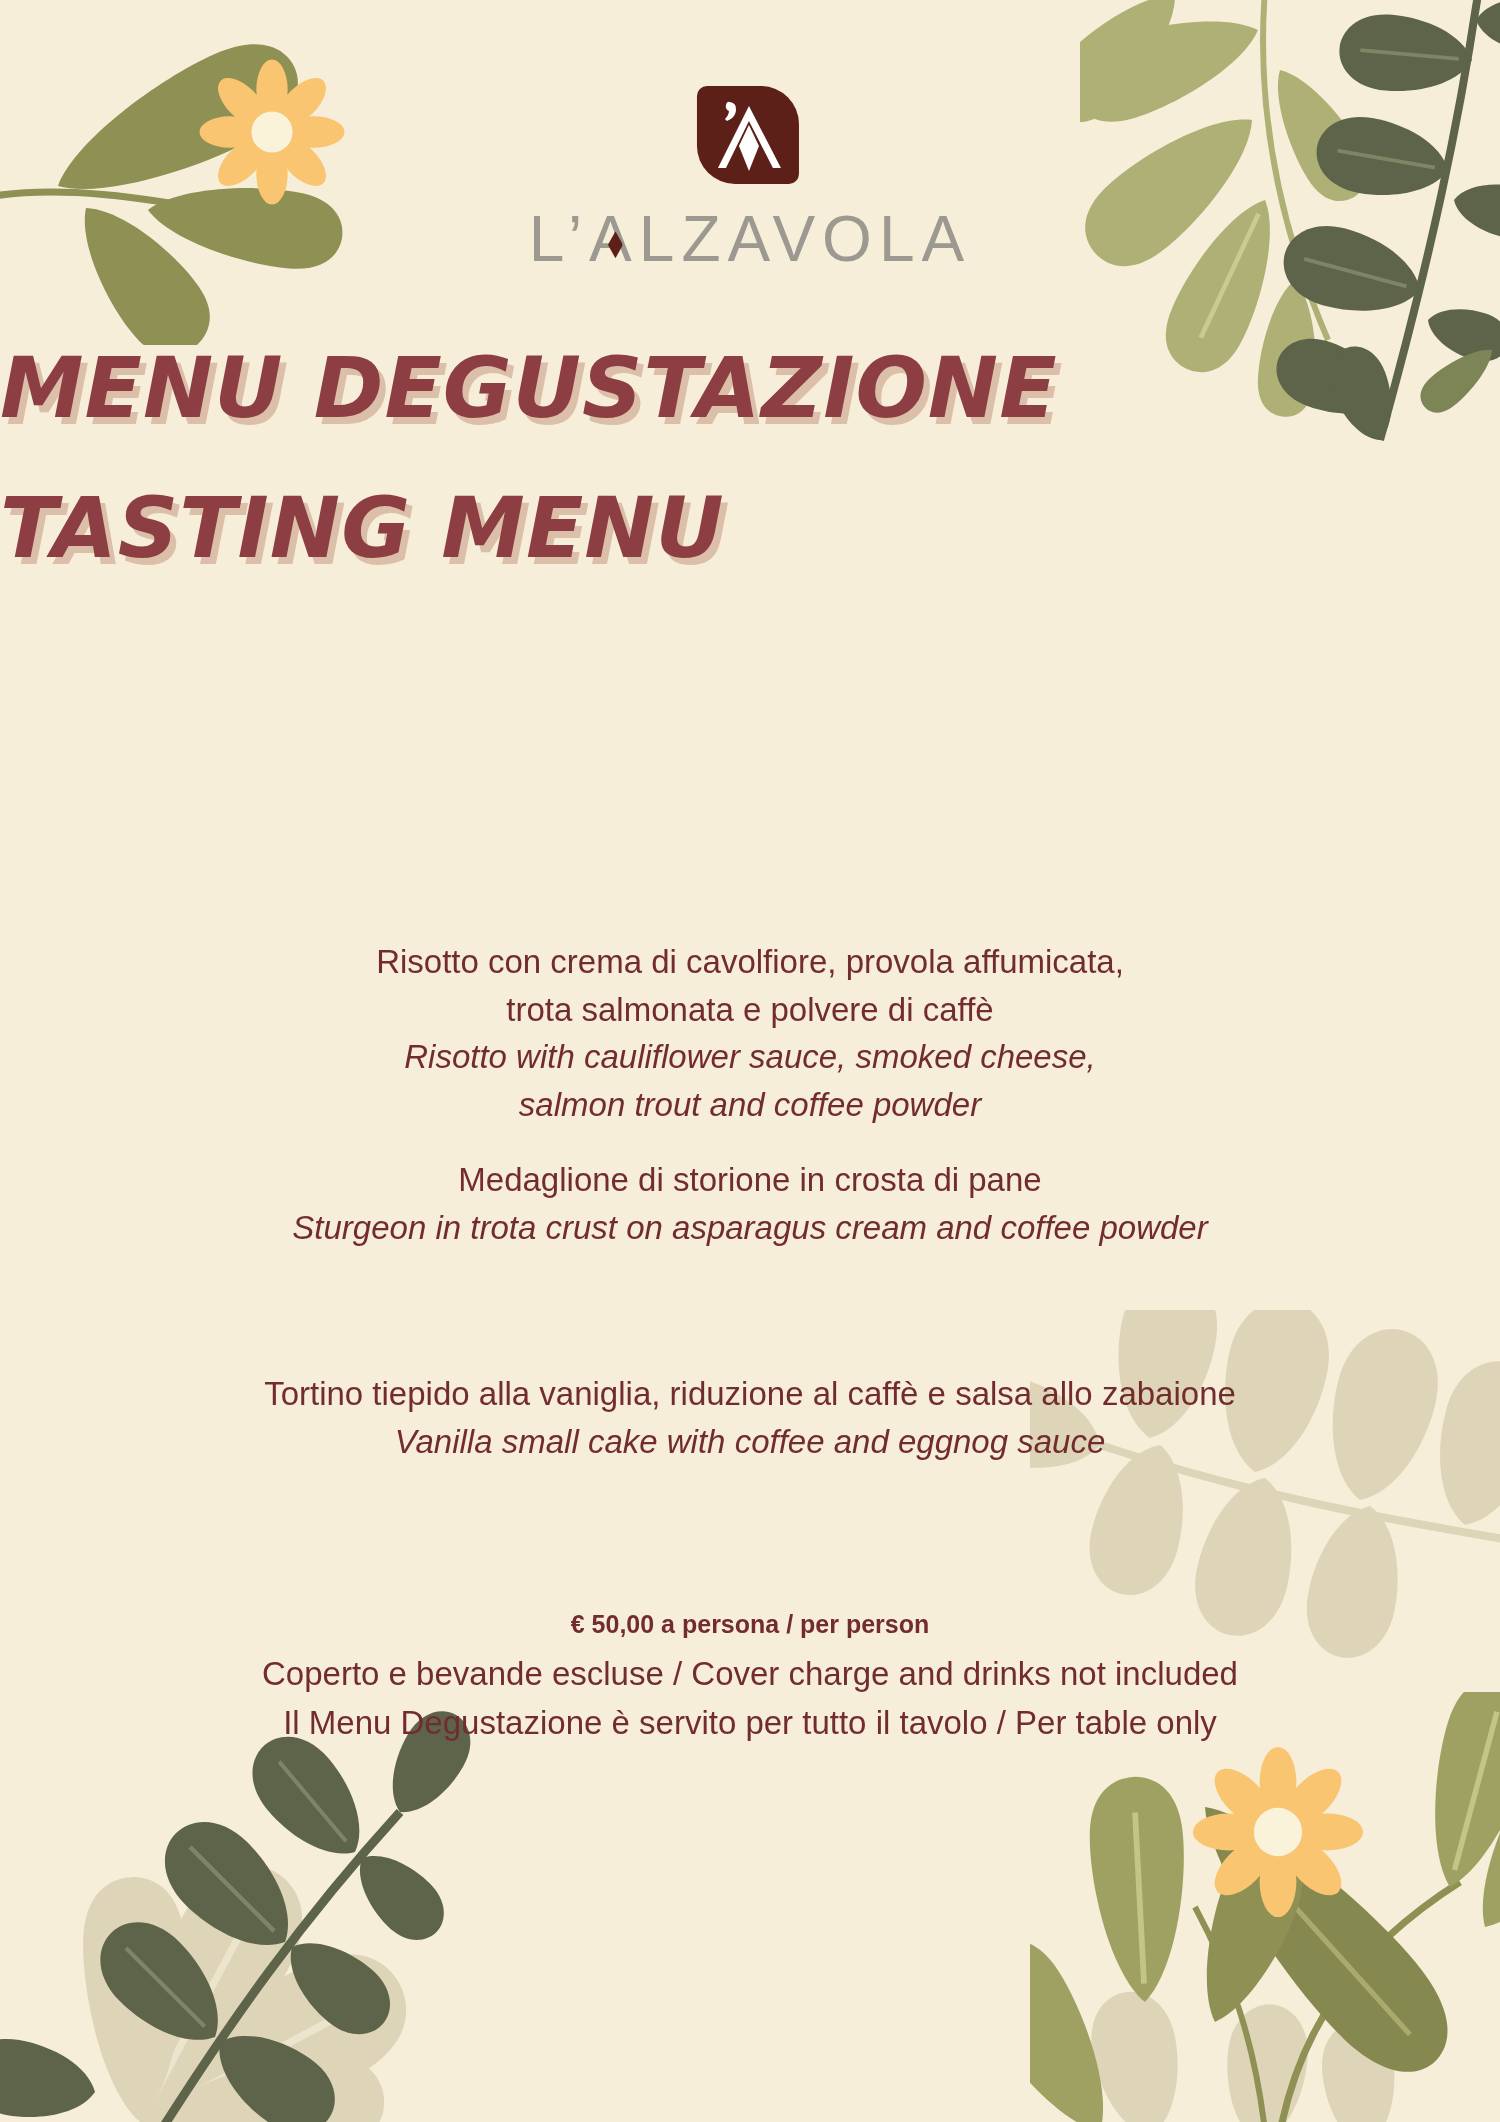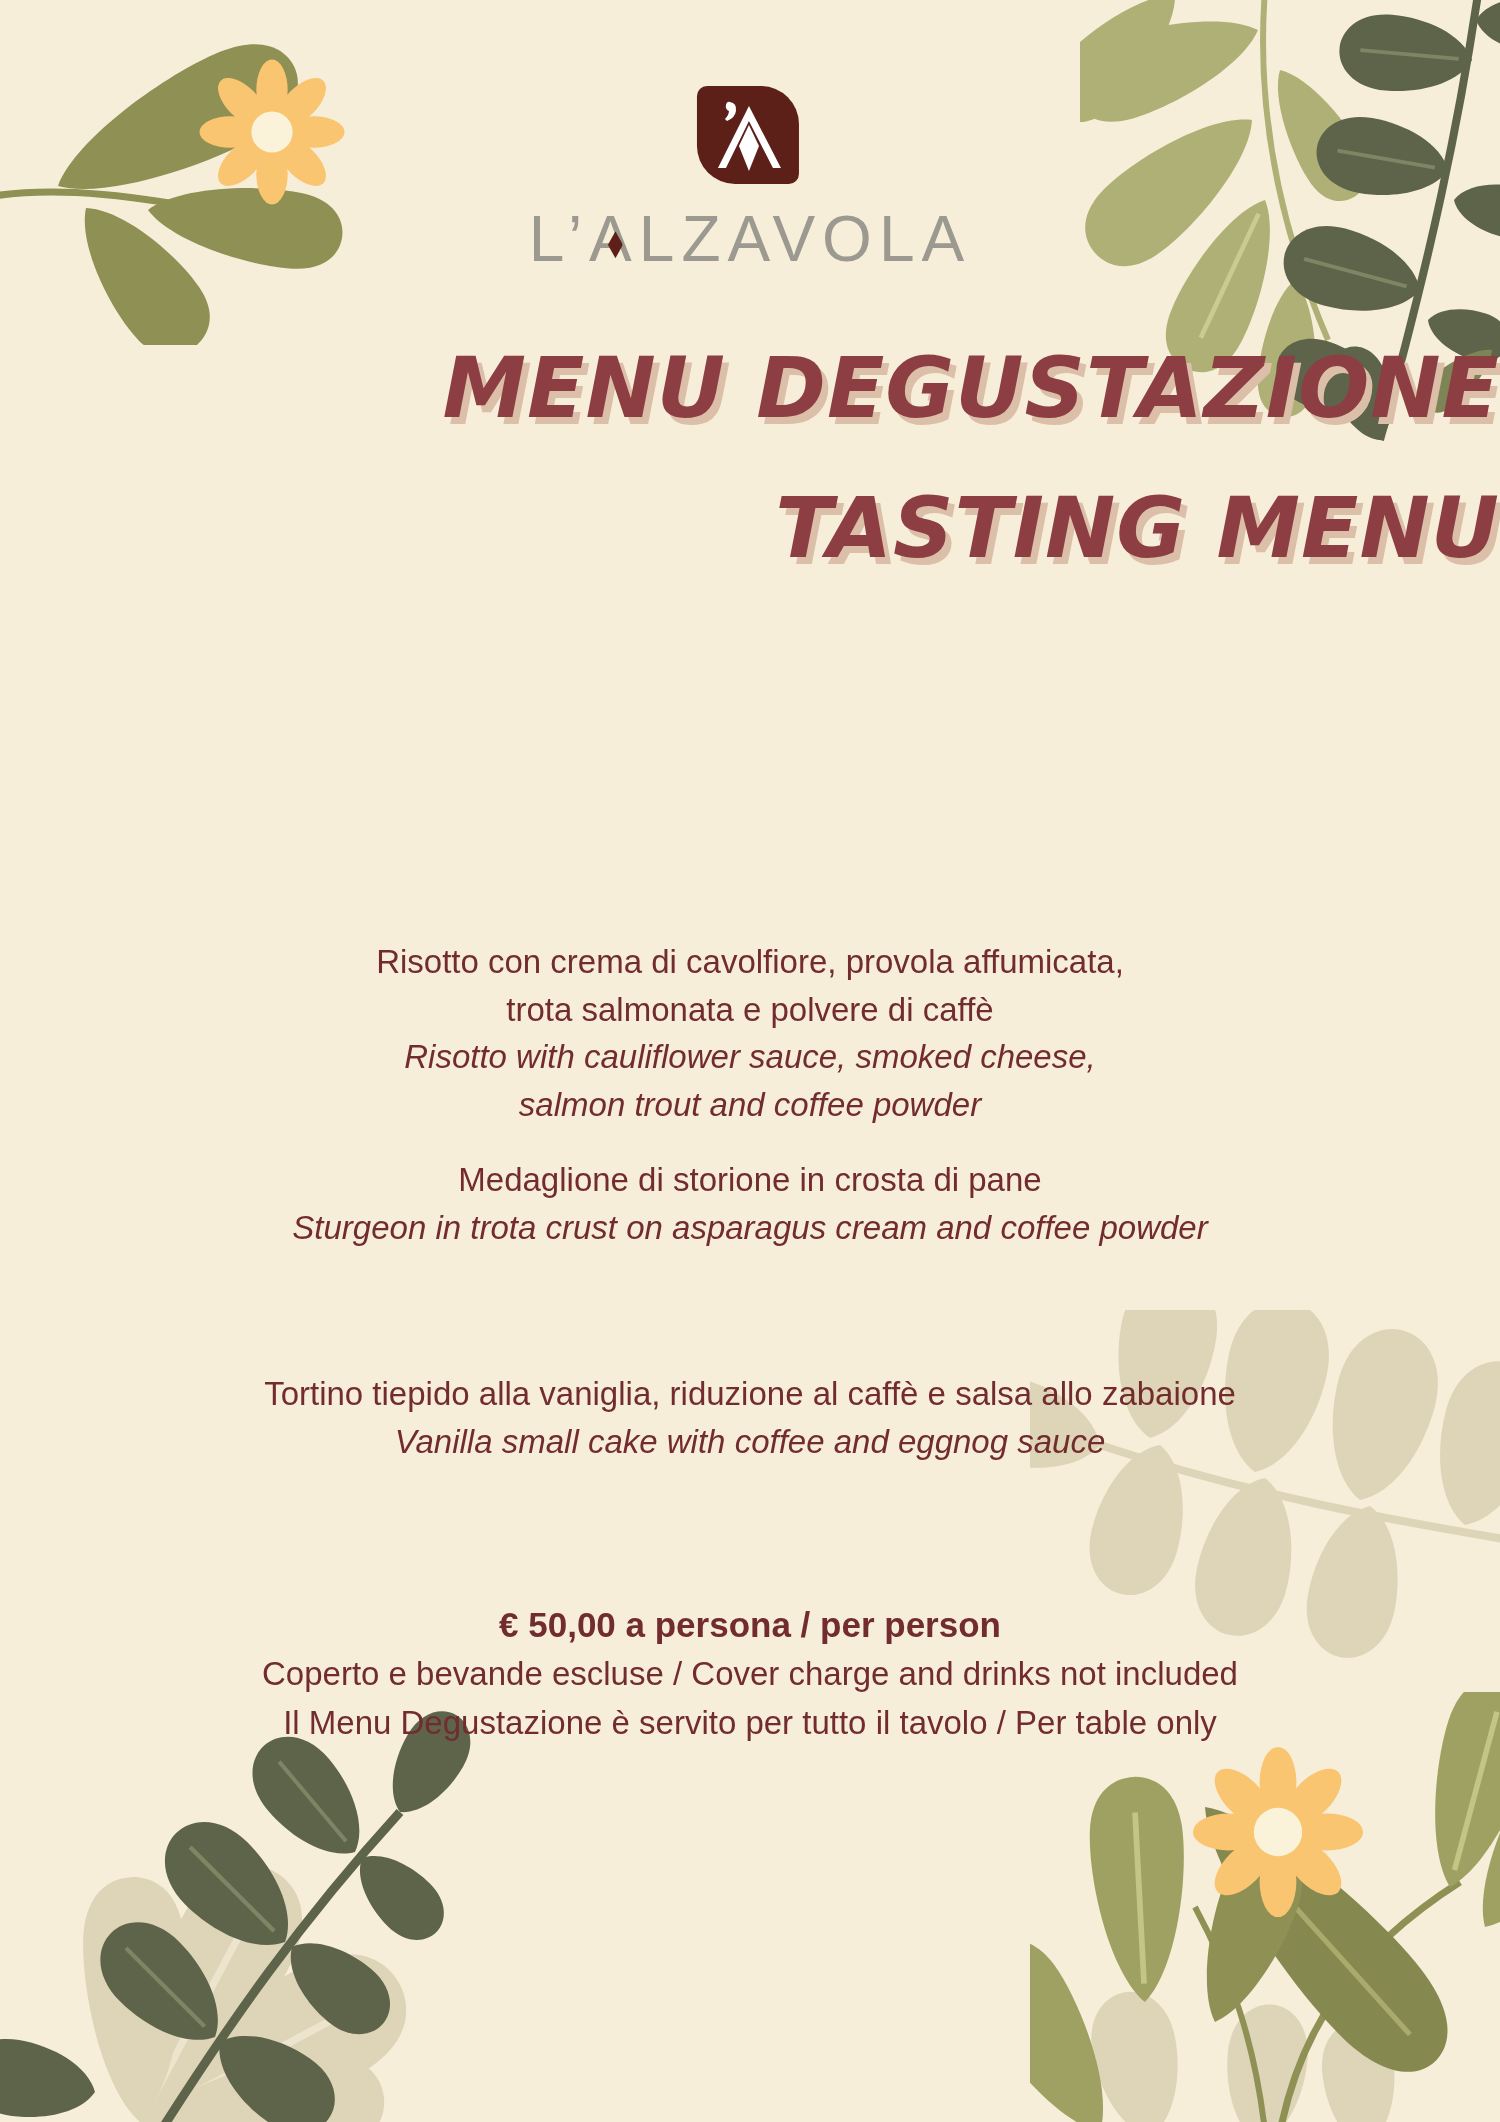--- a/index.html
+++ b/index.html
@@ -26,36 +26,36 @@
     letter-spacing:7px;white-space:nowrap;
   }
   .wordmark .logo-a{position:relative;display:inline-block;}
   .wordmark .logo-a::after{
     content:"";position:absolute;left:53%;top:58%;width:15px;height:27px;
     background:#5c2019;transform:translate(-50%,-50%);
     clip-path:polygon(50% 0,100% 50%,50% 100%,0 50%);
   }
 
   .title{
-    position:absolute;top:318px;left:0;width:100%;margin:0;text-align:right;
+    position:absolute;top:318px;left:0;width:100%;margin:0;text-align:left;
     font-family:"DejaVu Sans",sans-serif;font-style:italic;font-weight:bold;
     font-size:84px;line-height:140px;color:#8d3e42;letter-spacing:1px;
     text-shadow:6px 7px 0 #dcbfa9;
   }
   .title span{display:block;}
 
   .course,.pricing{
     position:absolute;left:0;width:100%;text-align:center;
     color:#722c2e;font-size:33px;line-height:47.5px;
   }
   .course .en{font-style:italic;}
   .course div,.pricing div{white-space:nowrap;}
   .c1{top:700px;} .c2{top:938px;} .c3{top:1156px;} .c4{top:1370px;}
   .pricing{top:1600px;line-height:49px;}
-  .pricing .price{font-weight:bold;font-size:35px;}
+  .pricing .price{font-weight:bold;font-size:25px;}
 </style>
 </head>
 <body>
 
 <div class="page">
 
   <svg width="0" height="0" style="position:absolute" aria-hidden="true">
     <defs>
       <path id="leafTear" fill="currentColor" d="M0 0 C28 -30 110 -44 152 -40 C188 -36 196 -14 196 0 C196 14 188 36 152 40 C110 44 28 30 0 0 Z"></path>
       <path id="leafOval" fill="currentColor" d="M0 0 C12 -26 52 -40 88 -40 C122 -40 140 -20 140 0 C140 20 122 40 88 40 C52 40 12 26 0 0 Z"></path>

